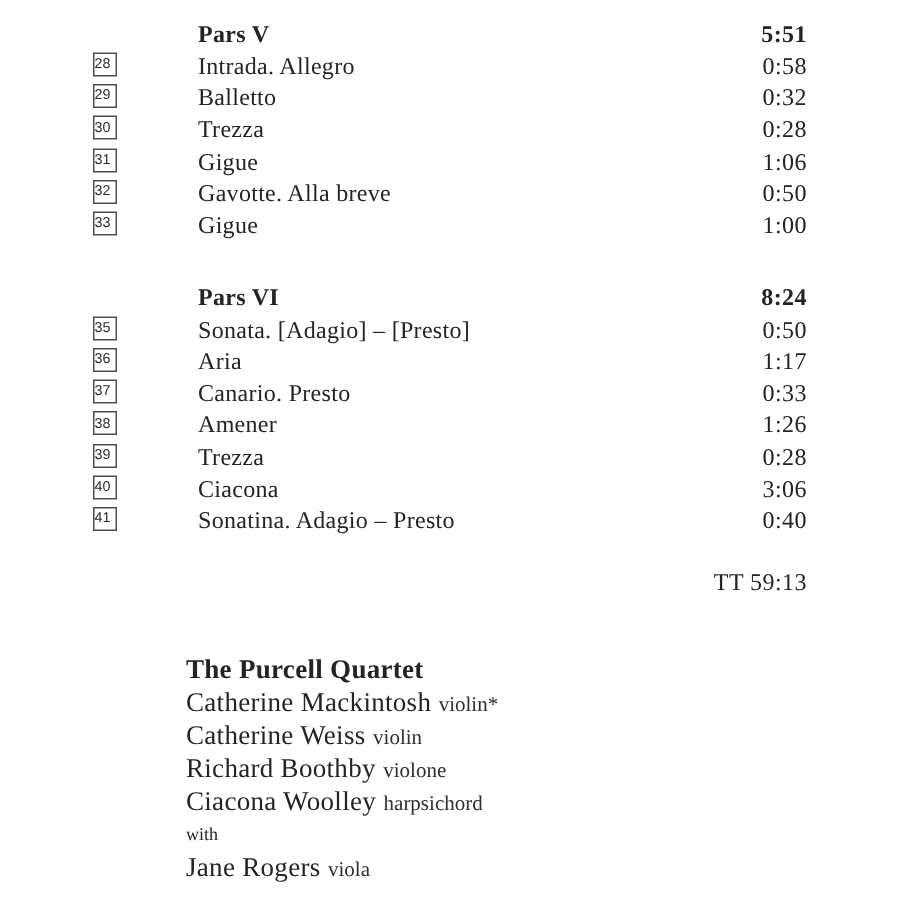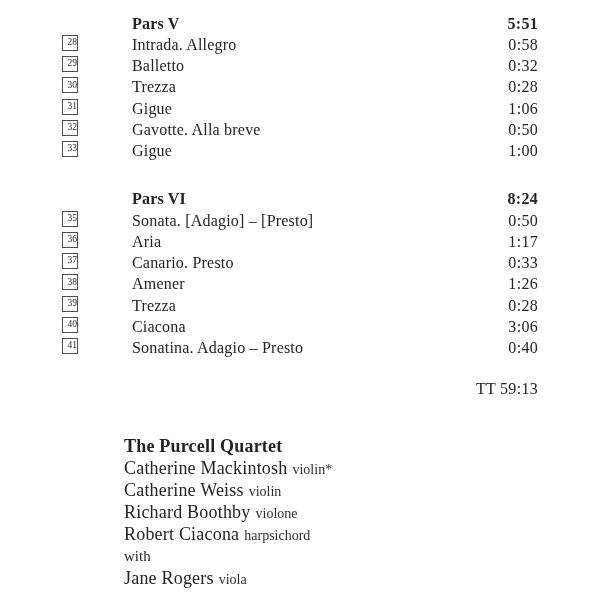--- a/index.html
+++ b/index.html
@@ -27,22 +27,22 @@
   .num-slot { width: 16px; flex: 0 0 16px; }
   .num-box {
     width: 16px;
     height: 16px;
     flex: 0 0 16px;
     box-sizing: border-box;
     border: 1px solid #4f4f4f;
     background: #ffffff;
     display: flex;
     align-items: center;
-    justify-content: flex-end;
-    font-family: Liberation Serif, serif;
+    justify-content: flex-start;
+    font-family: Liberation Sans, sans-serif;
     font-size: 9.5px;
     line-height: 1;
     color: #2b2b2b;
     transform: translateY(-2px);
   }
   .title {
     margin-left: 54px;
     font-size: 16px;
     letter-spacing: 0.2px;
   }
@@ -74,21 +74,21 @@
     font-size: 18px;
     font-weight: normal;
     letter-spacing: 0.2px;
   }
   .member-instrument {
     font-size: 14px;
     font-weight: normal;
     margin-left: 5px;
     color: #2e2e2e;
   }
-  .with-label { font-size: 15px; }
+  .with-label { font-size: 12px; }
 </style>
 </head>
 <body>
 
 <div class="page">
 
   <div class="tracklist">
 
     <section>
       <div class="row">
@@ -223,21 +223,21 @@
     <div class="credit-line">
       <span class="member-name">Catherine Mackintosh</span><span class="member-instrument">violin*</span>
     </div>
     <div class="credit-line">
       <span class="member-name">Catherine Weiss</span><span class="member-instrument">violin</span>
     </div>
     <div class="credit-line">
       <span class="member-name">Richard Boothby</span><span class="member-instrument">violone</span>
     </div>
     <div class="credit-line">
-      <span class="member-name">Robert Ciacona</span><span class="member-instrument">harpsichord</span>
+      <span class="member-name">Ciacona Woolley</span><span class="member-instrument">harpsichord</span>
     </div>
     <div class="credit-line with-label">with</div>
     <div class="credit-line">
       <span class="member-name">Jane Rogers</span><span class="member-instrument">viola</span>
     </div>
   </div>
 
 </div>
 
 </body></html>

